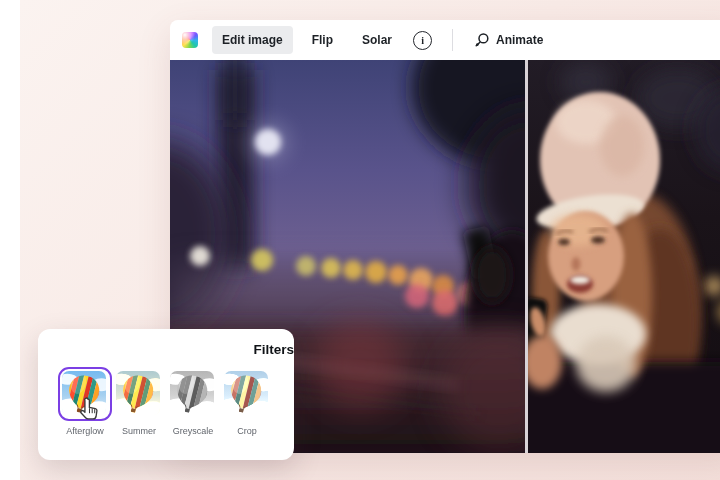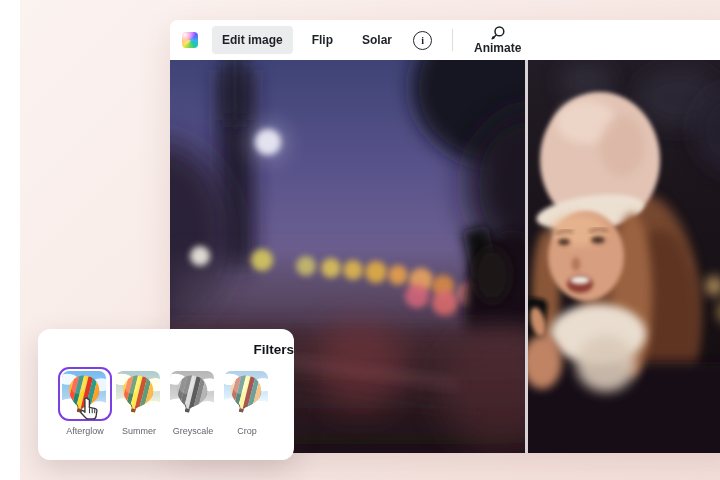--- a/index.html
+++ b/index.html
@@ -15,21 +15,21 @@
   .logo-swatch{width:16px;height:16px;border-radius:4px;margin-right:14px;flex:0 0 auto;
     background:
       radial-gradient(circle at 18% 18%, rgba(255,255,255,.98) 0%, rgba(255,255,255,0) 55%),
       conic-gradient(from 320deg at 50% 50%, #ff5e7e,#d45bff,#6a5cff,#2fb6e8,#21c7a8,#7fd84d,#ffe04d,#ff9a4d,#ff5e7e);}
   .tool-item{padding:7px 10px;border-radius:4px;margin-right:9px;white-space:nowrap;}
   .tool-item.active{background:#ebecee;}
   .info-btn{width:17px;height:17px;border:1.6px solid #23262c;border-radius:50%;
     display:flex;align-items:center;justify-content:center;font-size:10px;font-weight:700;
     margin:0 7px 0 2px;font-family:"Liberation Serif",serif;}
   .v-divider{width:1px;height:22px;background:#dddde1;margin:0 13px;}
-  .animate-group{display:flex;align-items:center;gap:0;padding:6px 8px;flex-direction:column;}
+  .animate-group{display:flex;align-items:center;gap:6px;padding:6px 8px;}
   .photo-area{position:relative;display:flex;height:393px;background:#0e0a10;
     border-radius:0 0 0 8px;overflow:hidden;}
   .photo-half{position:relative;overflow:hidden;height:393px;}
   .photo-left{width:355px;}
   .photo-gap{width:3px;background:#d9d3d7;}
   .photo-right{flex:1;}
   .photo-half svg{display:block;}
 
   
   .filters-panel{position:absolute;left:18px;top:329px;width:256px;height:131px;background:#ffffff;

